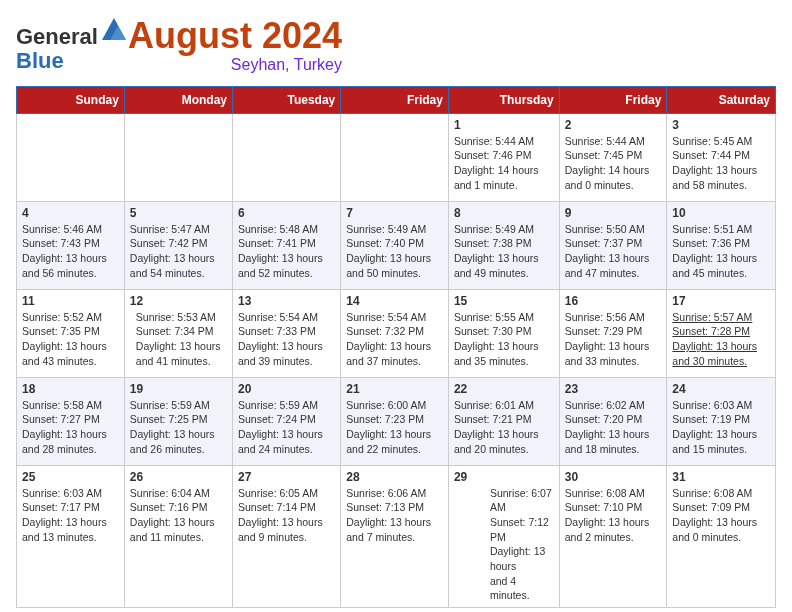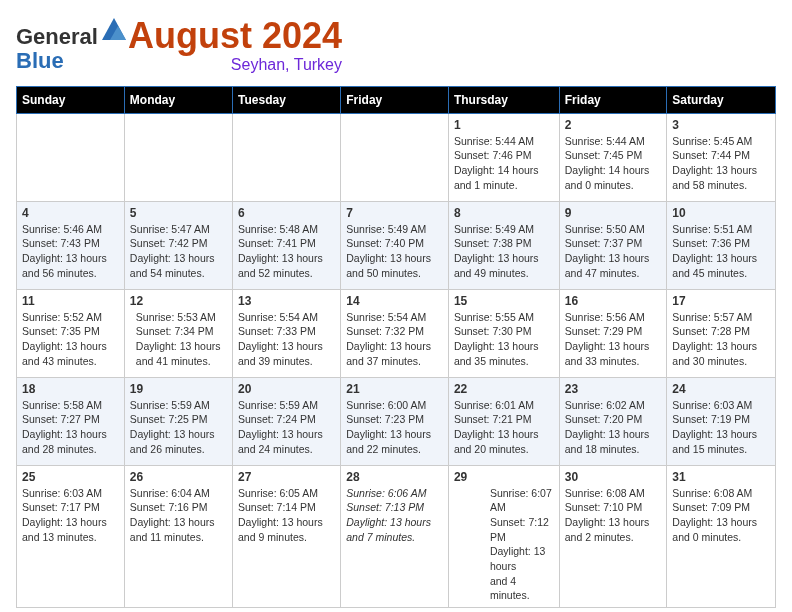--- a/index.html
+++ b/index.html
@@ -43,23 +43,23 @@
     .location {
       font-size: 16px;
       color: #6d28d9;
     }
     table {
       width: 100%;
       border-collapse: collapse;
       font-size: 11px;
     }
     thead tr th {
-      background-color: #000000;
+      background-color: #b91c1c;
       color: #fff;
-      text-align: left;
+      text-align: right;
       padding: 6px 5px;
       font-size: 12px;
       font-weight: bold;
       border: 1px solid #2a6db5;
       margin-top: 24px;
     }
     tbody tr td {
       border: 1px solid #ccc;
       vertical-align: top;
       padding: 4px 5px;
@@ -240,21 +240,21 @@
         </td>
         <td>
           <span class="day-number">16</span>
           <div class="day-info" style="white-space: pre-line;">Sunrise: 5:56 AM
 Sunset: 7:29 PM
 Daylight: 13 hours
 and 33 minutes.</div>
         </td>
         <td>
           <span class="day-number">17</span>
-          <div class="day-info" style="white-space: pre-line;">Sunrise: 5:57 AM
+          <div class="day-info" style="white-space: pre-line; text-decoration: underline;">Sunrise: 5:57 AM
 Sunset: 7:28 PM
 Daylight: 13 hours
 and 30 minutes.</div>
         </td>
       </tr>
       <tr>
         <td>
           <span class="day-number">18</span>
           <div class="day-info" style="white-space: pre-line;">Sunrise: 5:58 AM
 Sunset: 7:27 PM
@@ -321,21 +321,21 @@
         </td>
         <td>
           <span class="day-number">27</span>
           <div class="day-info" style="white-space: pre-line;">Sunrise: 6:05 AM
 Sunset: 7:14 PM
 Daylight: 13 hours
 and 9 minutes.</div>
         </td>
         <td>
           <span class="day-number">28</span>
-          <div class="day-info" style="white-space: pre-line; font-style: italic;">Sunrise: 6:06 AM
+          <div class="day-info" style="white-space: pre-line;">Sunrise: 6:06 AM
 Sunset: 7:13 PM
 Daylight: 13 hours
 and 7 minutes.</div>
         </td>
         <td>
           <span class="day-number">29</span>
           <div class="day-info" style="white-space: pre-line; margin-left: 36px;">Sunrise: 6:07 AM
 Sunset: 7:12 PM
 Daylight: 13 hours
 and 4 minutes.</div>

